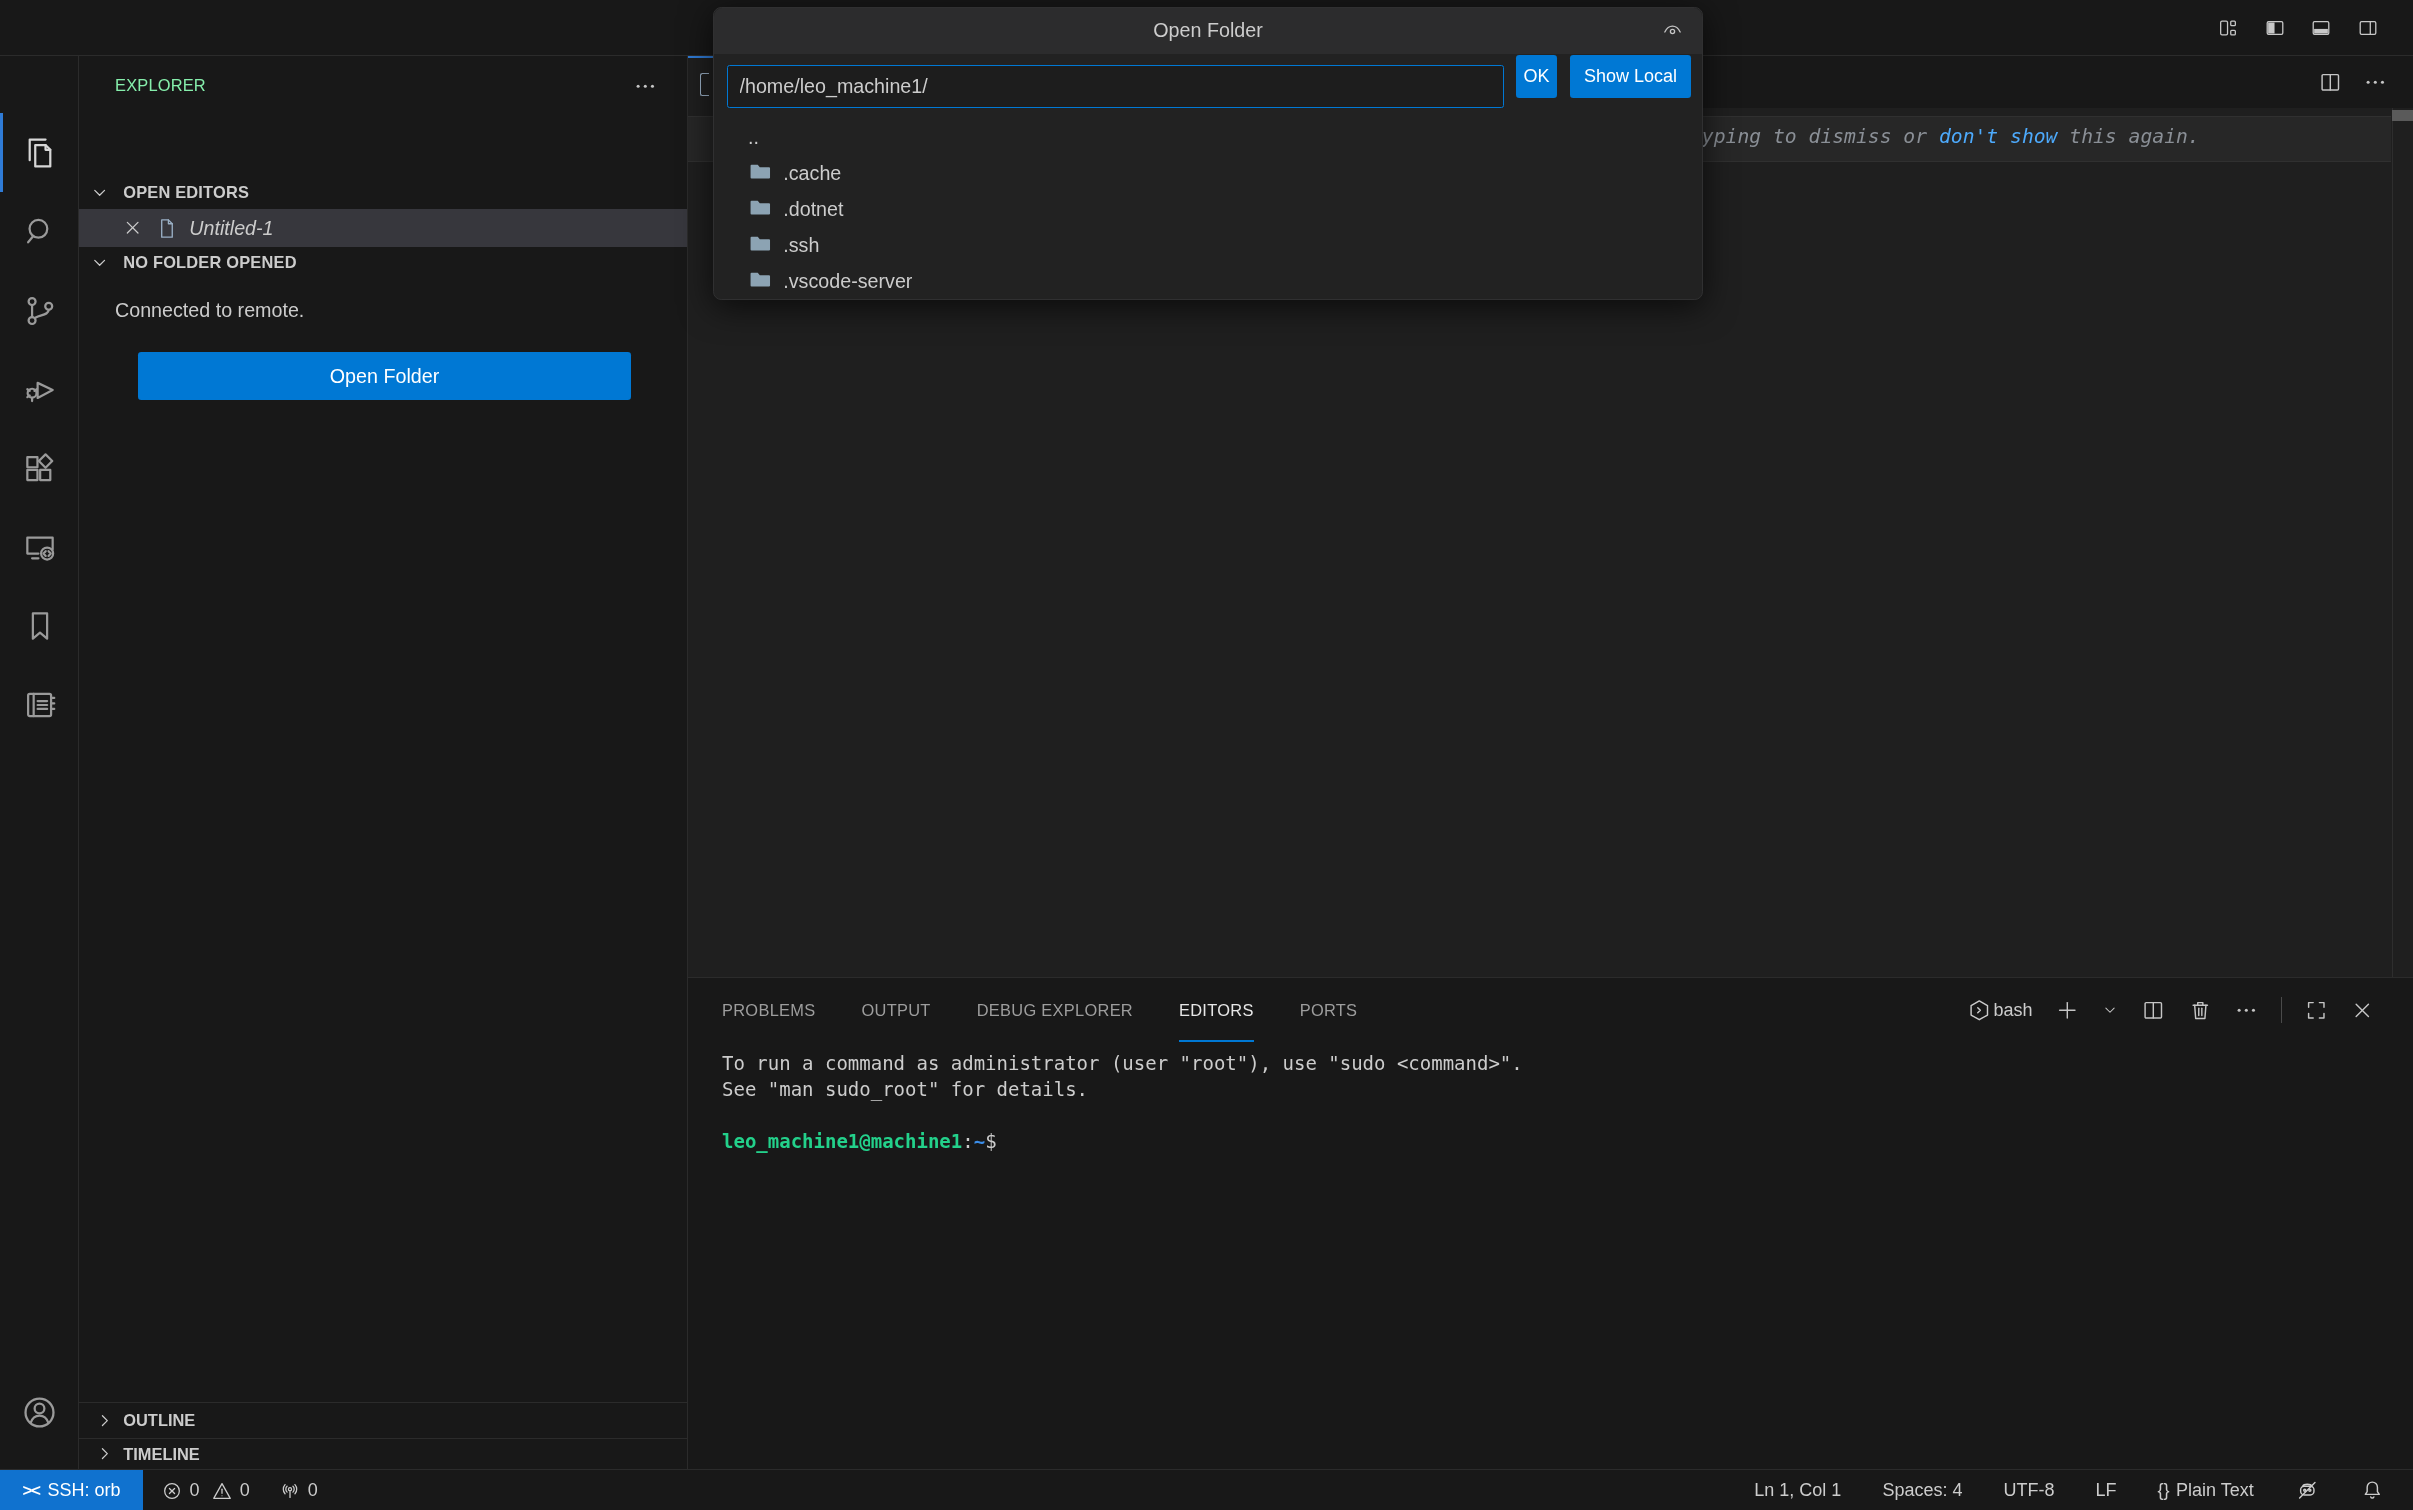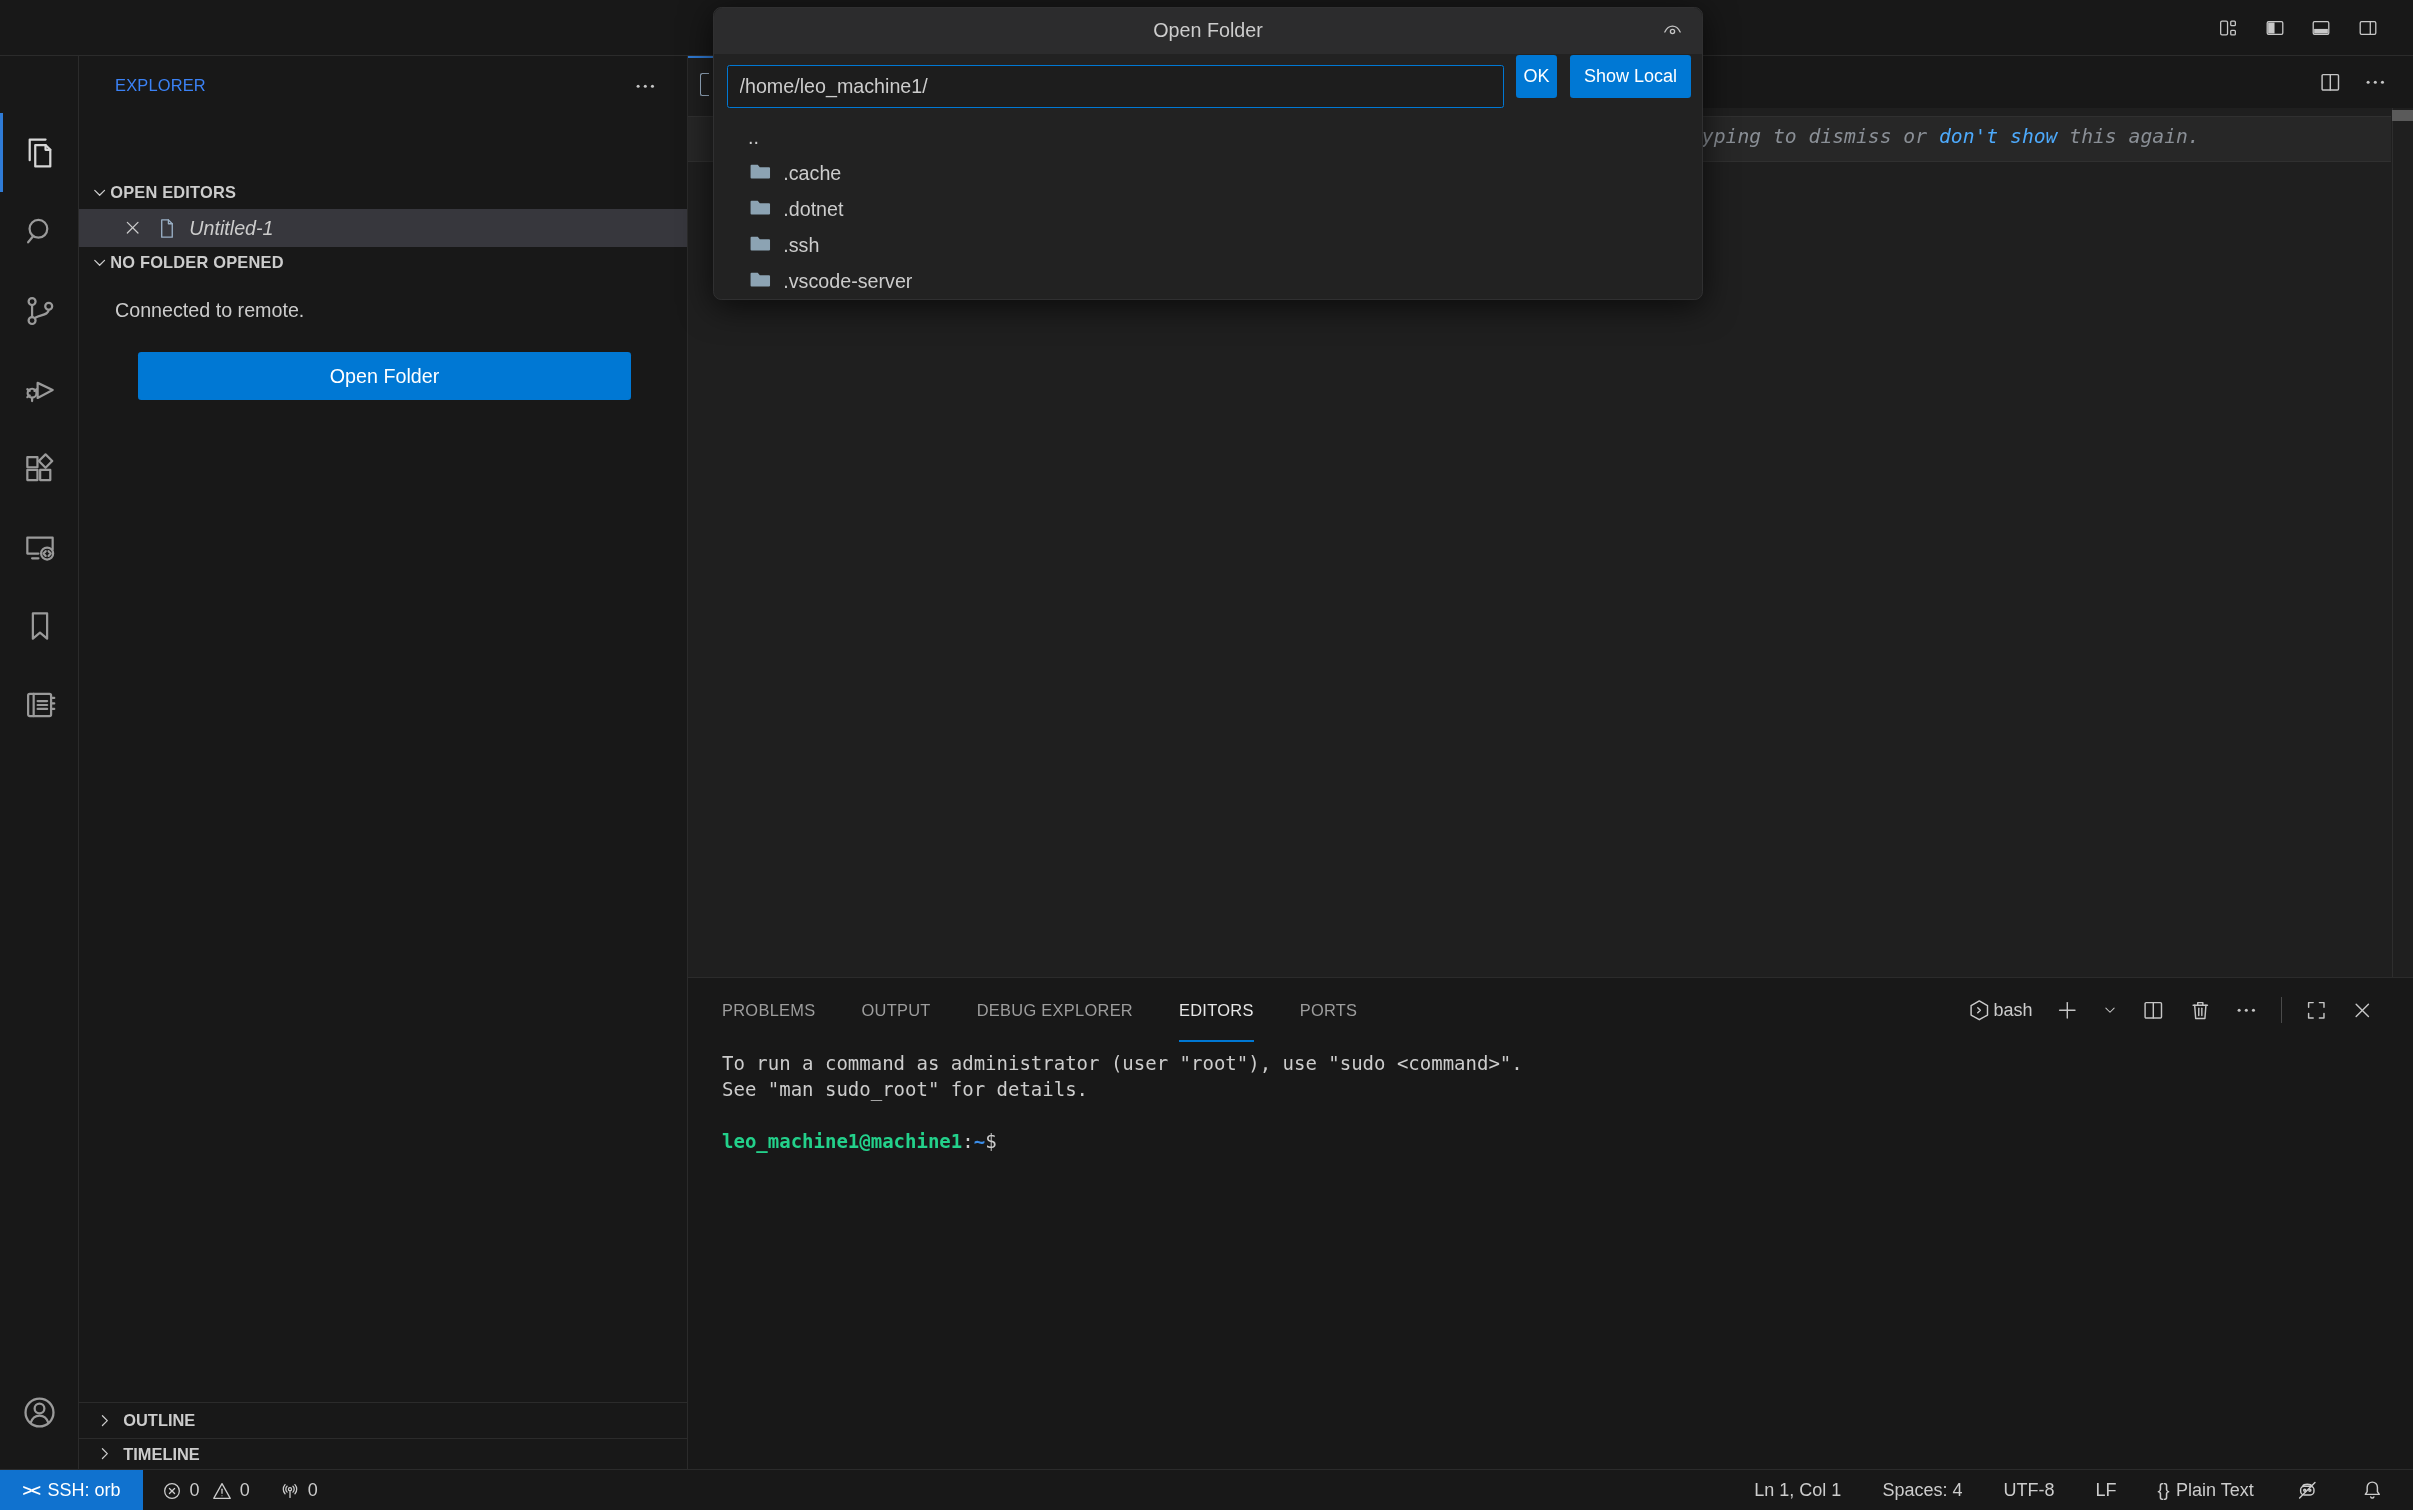--- a/index.html
+++ b/index.html
@@ -16,23 +16,23 @@
   
   .activitybar{left:0;top:56px;width:79px;height:1414px;background:#181818;border-right:0.8px solid #2b2b2b;}
   .ab-item{position:absolute;left:0;width:79px;height:79px;display:flex;align-items:center;justify-content:center;color:#9a9a9a;}
   .ab-item.active{color:#d7d7d7;}
   .ab-indicator{position:absolute;left:0;top:57px;width:3.3px;height:79px;background:#2f7bd6;}
   .gear-glyph{font-size:43px;line-height:1;color:#9a9a9a;font-family:"DejaVu Sans",sans-serif;}
 
   
   .sidebar{left:79px;top:56px;width:609px;height:1414px;background:#181818;border-right:0.8px solid #2b2b2b;}
   .sb-header{position:absolute;left:0;top:0;width:100%;height:59px;}
-  .sb-title{position:absolute;left:36px;top:19.7px;font-size:16.4px;color:#3b82f6;letter-spacing:0.2px;}
+  .sb-title{position:absolute;left:36px;top:19.7px;font-size:16.4px;color:#86efac;letter-spacing:0.2px;}
   .sb-more{position:absolute;right:29.6px;top:18px;color:#c5c5c5;}
-  .sb-sec{position:absolute;left:0;width:100%;height:33px;display:flex;align-items:center;gap:0;padding-left:9.9px;
+  .sb-sec{position:absolute;left:0;width:100%;height:33px;display:flex;align-items:center;gap:13px;padding-left:9.9px;
           font-size:16.4px;font-weight:bold;color:#cccccc;letter-spacing:0.2px;}
   .untitled-row{position:absolute;left:0;top:153px;width:100%;height:38px;background:#37373d;display:flex;align-items:center;}
   .untitled-label{font-style:italic;font-size:19.7px;color:#cccccc;margin-left:11.5px;}
   .sb-msg{position:absolute;left:36px;top:243px;font-size:19.7px;color:#cccccc;}
   .open-folder-btn{position:absolute;left:59px;top:296px;width:493px;height:48px;background:#0078d4;border:none;border-radius:3.3px;
           color:#ffffff;font-size:19.7px;font-family:inherit;display:flex;align-items:center;justify-content:center;cursor:pointer;}
   .sb-bottom{position:absolute;left:0;width:100%;height:36px;border-top:0.8px solid #2b2b2b;display:flex;align-items:center;gap:8.2px;
           padding-left:14.8px;font-size:16.4px;font-weight:bold;color:#cccccc;}
 
   

